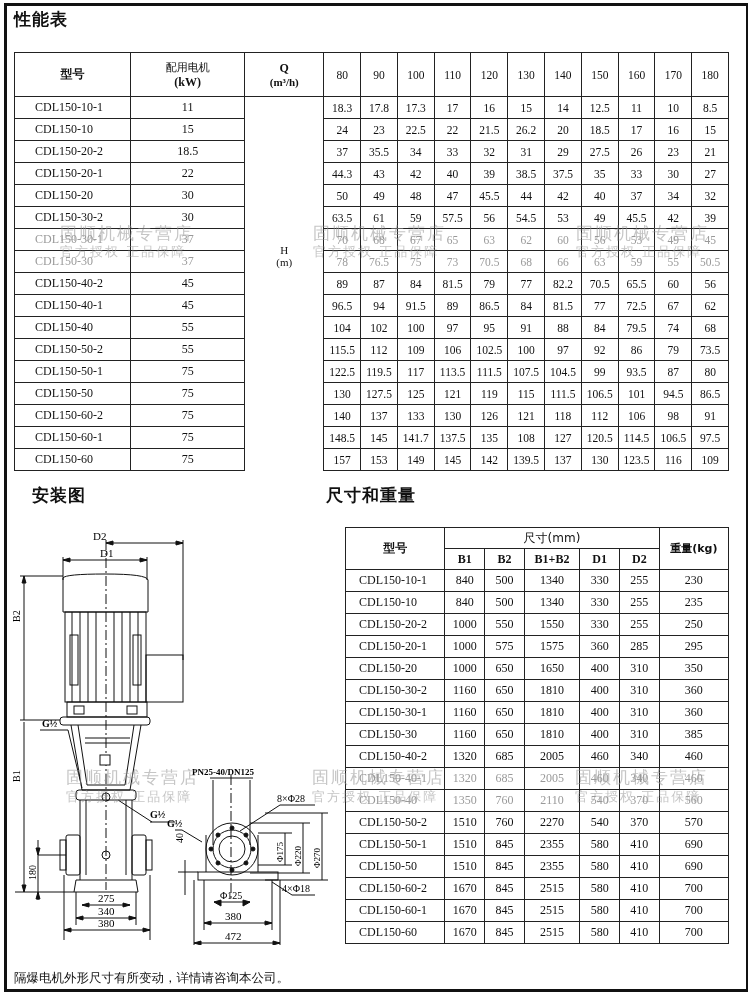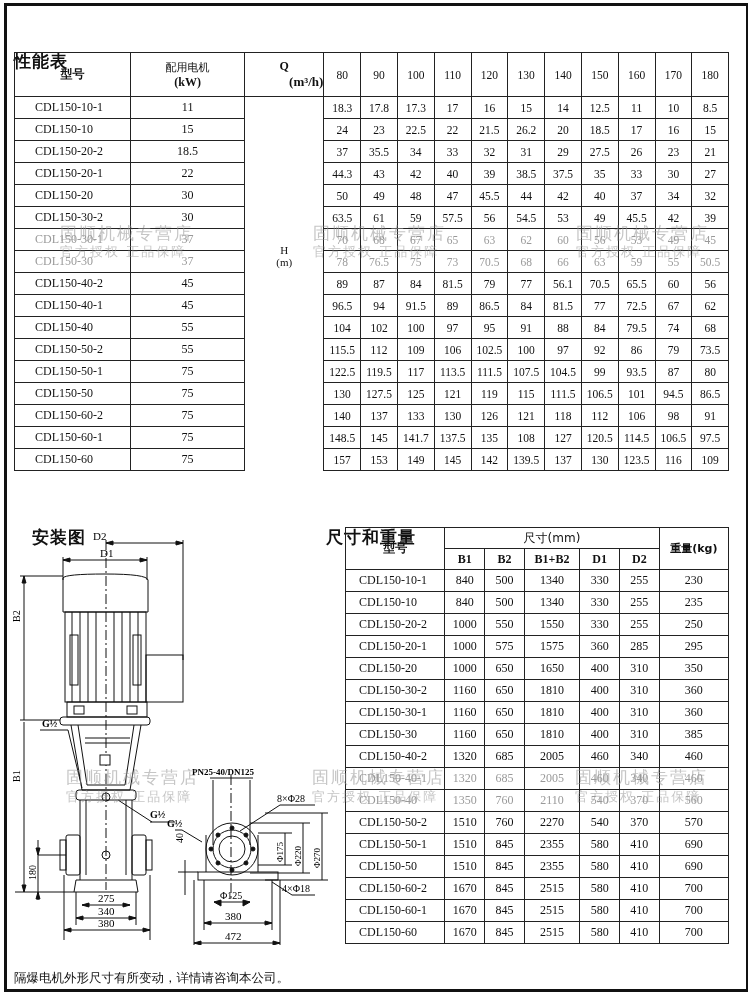--- a/index.html
+++ b/index.html
@@ -1,19 +1,19 @@
 <!DOCTYPE html>
 <html><head>
 <meta charset="utf-8">
 <style>
   * { box-sizing: border-box; margin: 0; padding: 0; }
   html, body { width: 752px; height: 995px; background: #fff; overflow: hidden; }
   body { font-family: "Liberation Serif", "DejaVu Serif", serif; color: #111; position: relative; }
   .frame { position: absolute; left: 4px; top: 3px; width: 744px; height: 989px; border: 3px solid #111; border-right-width: 2px; }
-  .section-title { position: absolute; font-family: "DejaVu Sans", sans-serif; font-weight: bold; font-size: 17px; letter-spacing: 1px; color: #111; margin-top: 42px; }
+  .section-title { position: absolute; font-family: "DejaVu Sans", sans-serif; font-weight: bold; font-size: 17px; letter-spacing: 1px; color: #111; }
   table { border-collapse: collapse; position: absolute; margin-top: 9px; }
   td, th { border: 1px solid #222; text-align: center; font-weight: normal; font-size: 12px; padding: 0; }
   
   #perf { left: 14px; top: 43px; width: 715px; }
   #perf th { height: 44px; font-size: 12px; }
   #perf td { height: 22px; }
   #perf td.model { text-align: left; padding-left: 20px; width: 117px; }
   #perf td.kw { width: 116px; }
   #perf td.hcol { width: 80px; border-top: none; border-bottom: none; vertical-align: middle; }
   #perf .h-head { font-size: 11px; line-height: 12px; }
@@ -43,21 +43,21 @@
 <table id="perf">
   <thead>
     <tr>
       <th class="cn-b" style="width:117px;">型号</th>
       <th style="width:116px;">
         <div class="cn">配用电机</div>
         <div style="font-weight:bold;">(kW)</div>
       </th>
       <th style="width:80px;">
         <div style="font-weight:bold;">Q</div>
-        <div style="font-weight:bold; font-size:13px;text-align:right;">(m³/h)</div>
+        <div style="font-weight:bold; font-size:11px;">(m³/h)</div>
       </th>
       <th class="flow">80</th>
       <th class="flow">90</th>
       <th class="flow">100</th>
       <th class="flow">110</th>
       <th class="flow">120</th>
       <th class="flow">130</th>
       <th class="flow">140</th>
       <th class="flow">150</th>
       <th class="flow">160</th>
@@ -192,21 +192,21 @@
       </tr>
       <tr>
         <td class="model">CDL150-40-2</td>
         <td class="kw">45</td>
         <td class="val">89</td>
         <td class="val">87</td>
         <td class="val">84</td>
         <td class="val">81.5</td>
         <td class="val">79</td>
         <td class="val">77</td>
-        <td class="val">56.1</td>
+        <td class="val">82.2</td>
         <td class="val">70.5</td>
         <td class="val">65.5</td>
         <td class="val">60</td>
         <td class="val">56</td>
       </tr>
       <tr>
         <td class="model">CDL150-40-1</td>
         <td class="kw">45</td>
         <td class="val">96.5</td>
         <td class="val">94</td>

